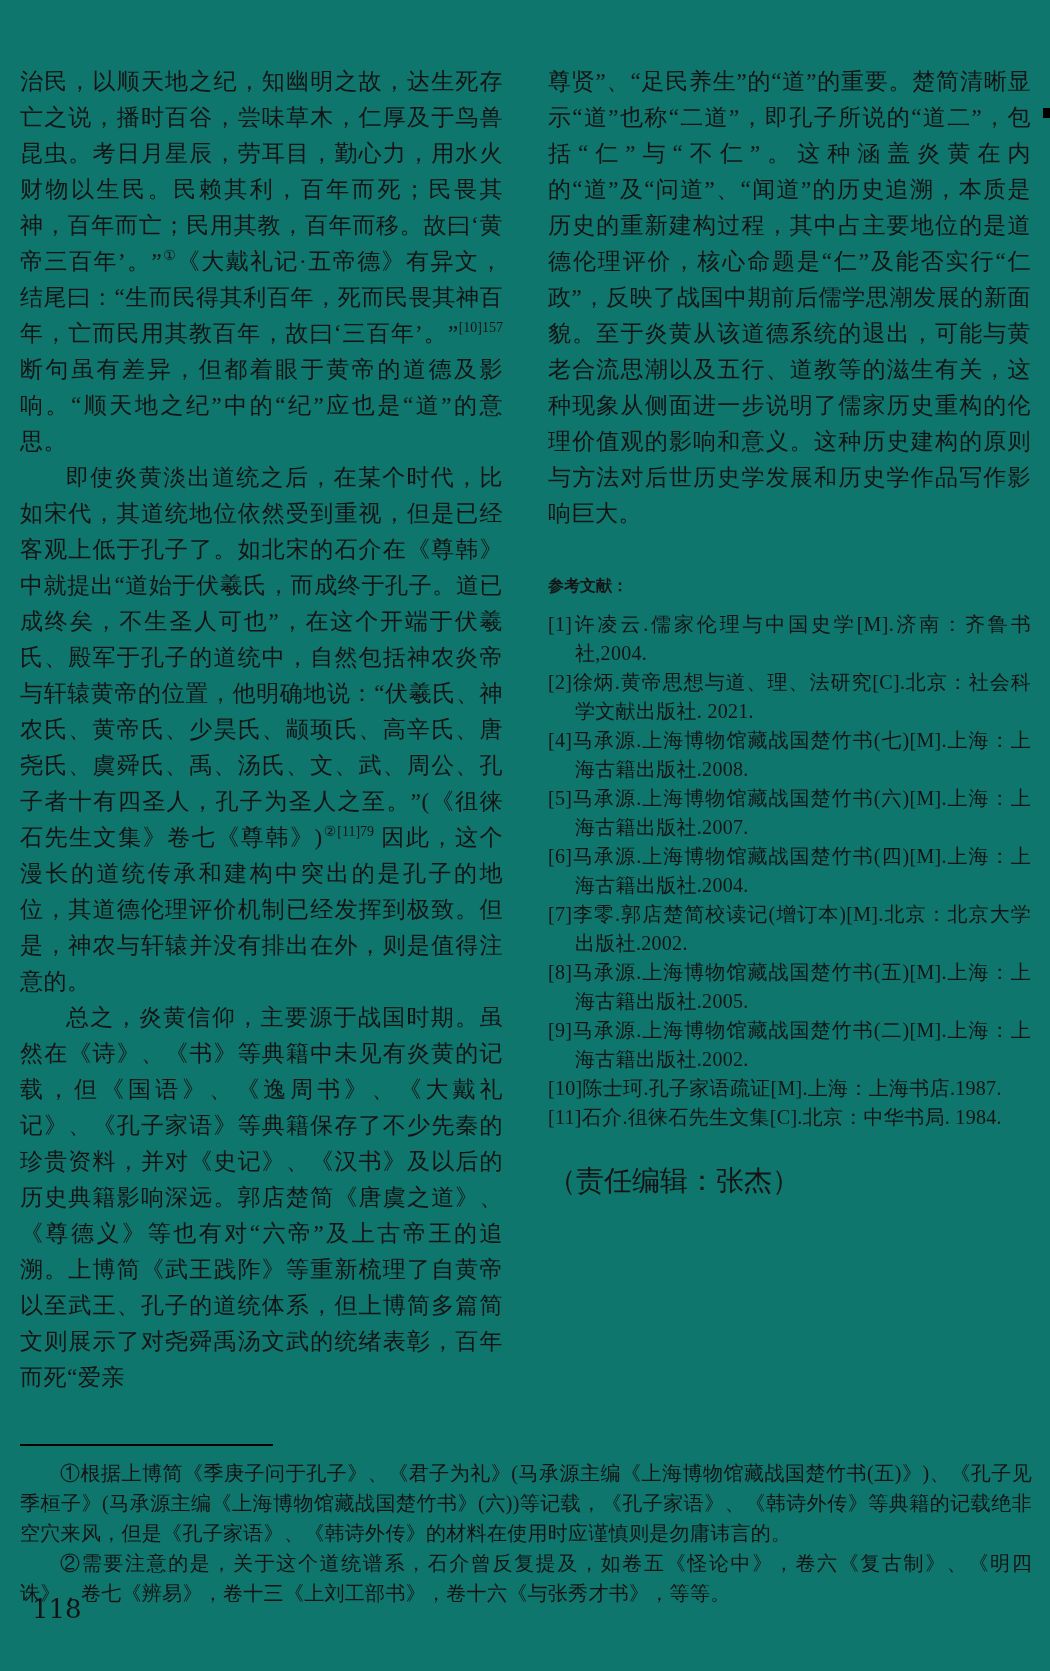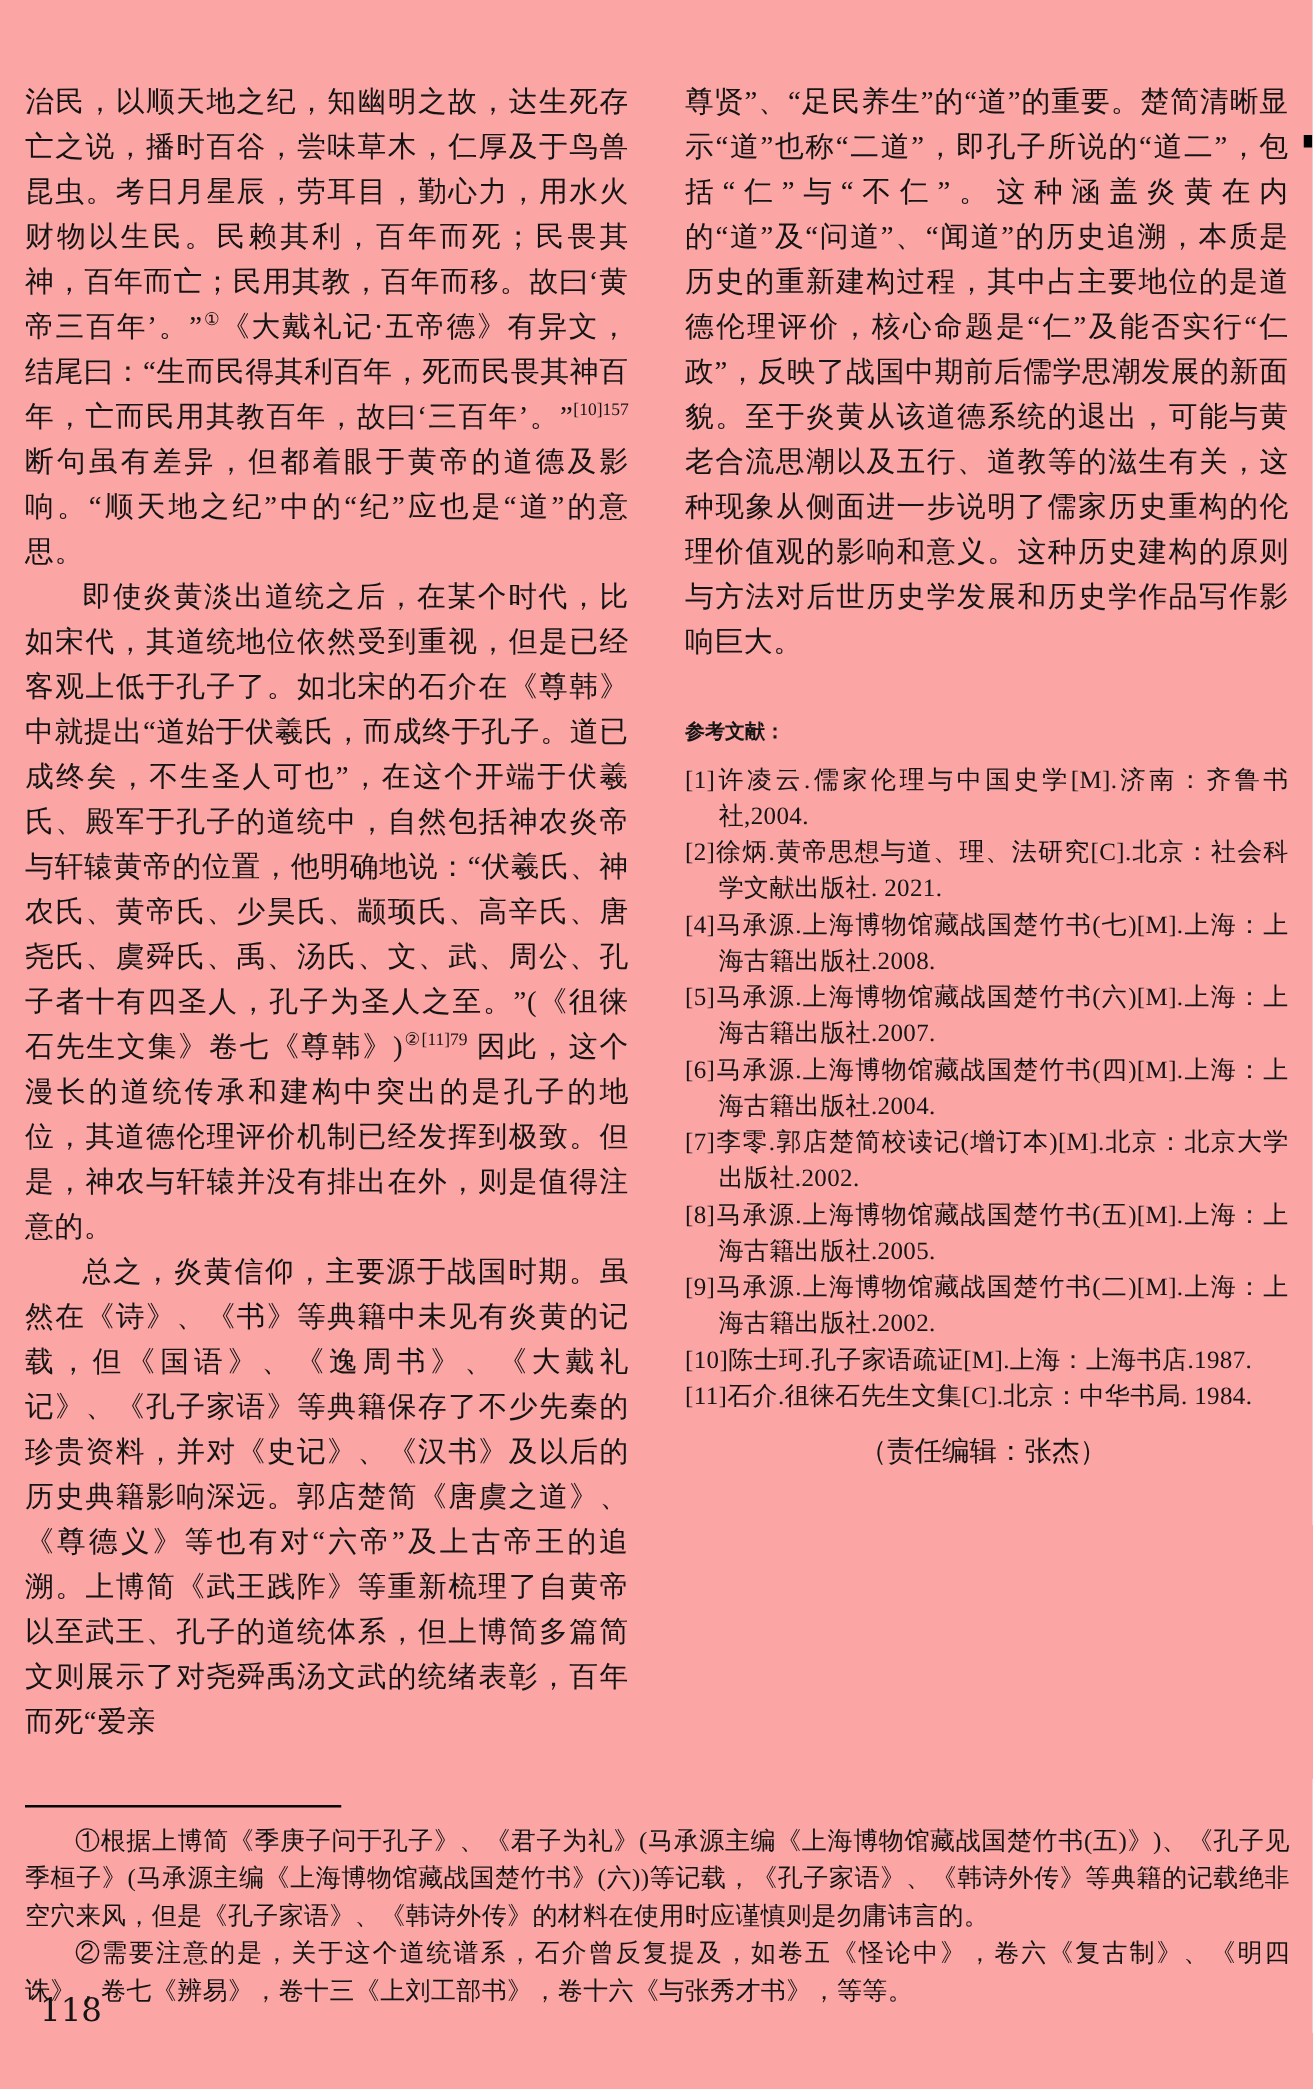--- a/index.html
+++ b/index.html
@@ -5,21 +5,21 @@
   html, body {
     margin: 0;
     padding: 0;
     background: #e8e8e8;
   }
   .page {
     position: relative;
     width: 1050px;
     height: 1671px;
     margin: 0 auto;
-    background: #fca5a5;
+    background: #0f766e;
     color: #141414;
     font-family: "Liberation Serif", "DejaVu Serif", serif;
     overflow: hidden;
   }
   .col {
     position: absolute;
     top: 64px;
     width: 483px;
   }
   .col-left  { left: 20px; }
@@ -51,23 +51,23 @@
   .ref-list { margin: 0; padding: 0; font-family: Liberation Serif, serif; }
   .ref-item {
     font-size: 20px;
     line-height: 29px;
     text-align: justify;
     padding-left: 27px;
     text-indent: -27px;
     letter-spacing: 0.3px;
   }
   .editor-note {
-    margin-top: 14px;
-    font-size: 22px;
-    text-align: center;
+    margin-top: 30px;
+    font-size: 28px;
+    text-align: left;
     padding-right: 6px;
   }
 
   .footnote-area {
     position: absolute;
     left: 20px;
     top: 1444px;
     width: 1012px;
   }
   .fn-rule {

